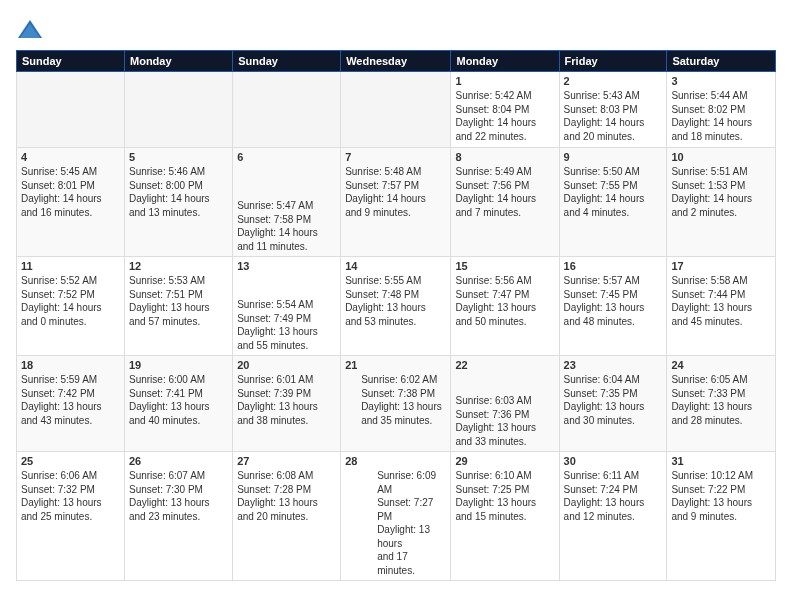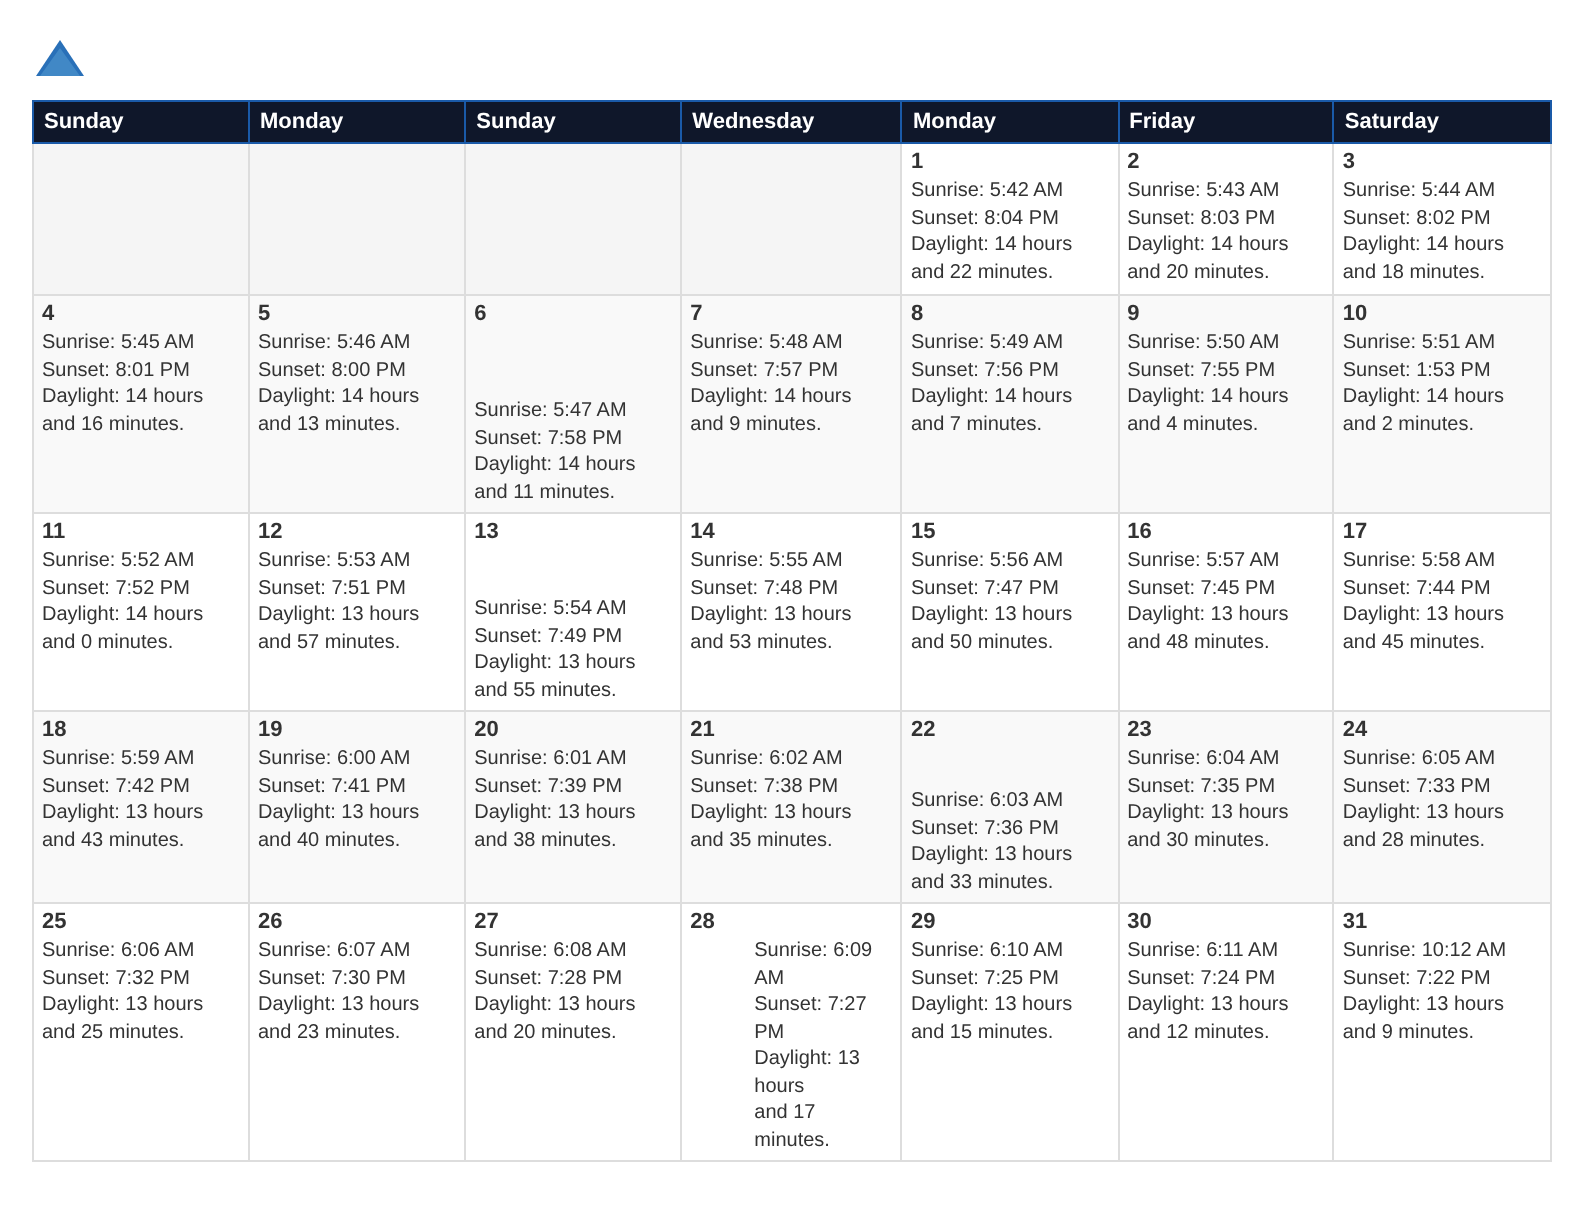--- a/index.html
+++ b/index.html
@@ -274,21 +274,21 @@
           </td>
           <td>
             <span class="day-num">20</span>
             <div class="day-info" style="white-space: pre-line;">Sunrise: 6:01 AM
 Sunset: 7:39 PM
 Daylight: 13 hours
 and 38 minutes.</div>
           </td>
           <td>
             <span class="day-num">21</span>
-            <div class="day-info" style="white-space: pre-line;">Sunrise: 6:02 AM
+            <div class="day-info" style="white-space: pre-line; margin-left: 16px;">Sunrise: 6:02 AM
 Sunset: 7:38 PM
 Daylight: 13 hours
 and 35 minutes.</div>
           </td>
           <td>
             <span class="day-num">22</span>
             <div class="day-info" style="white-space: pre-line; margin-top: 23px;">Sunrise: 6:03 AM
 Sunset: 7:36 PM
 Daylight: 13 hours
 and 33 minutes.</div>

